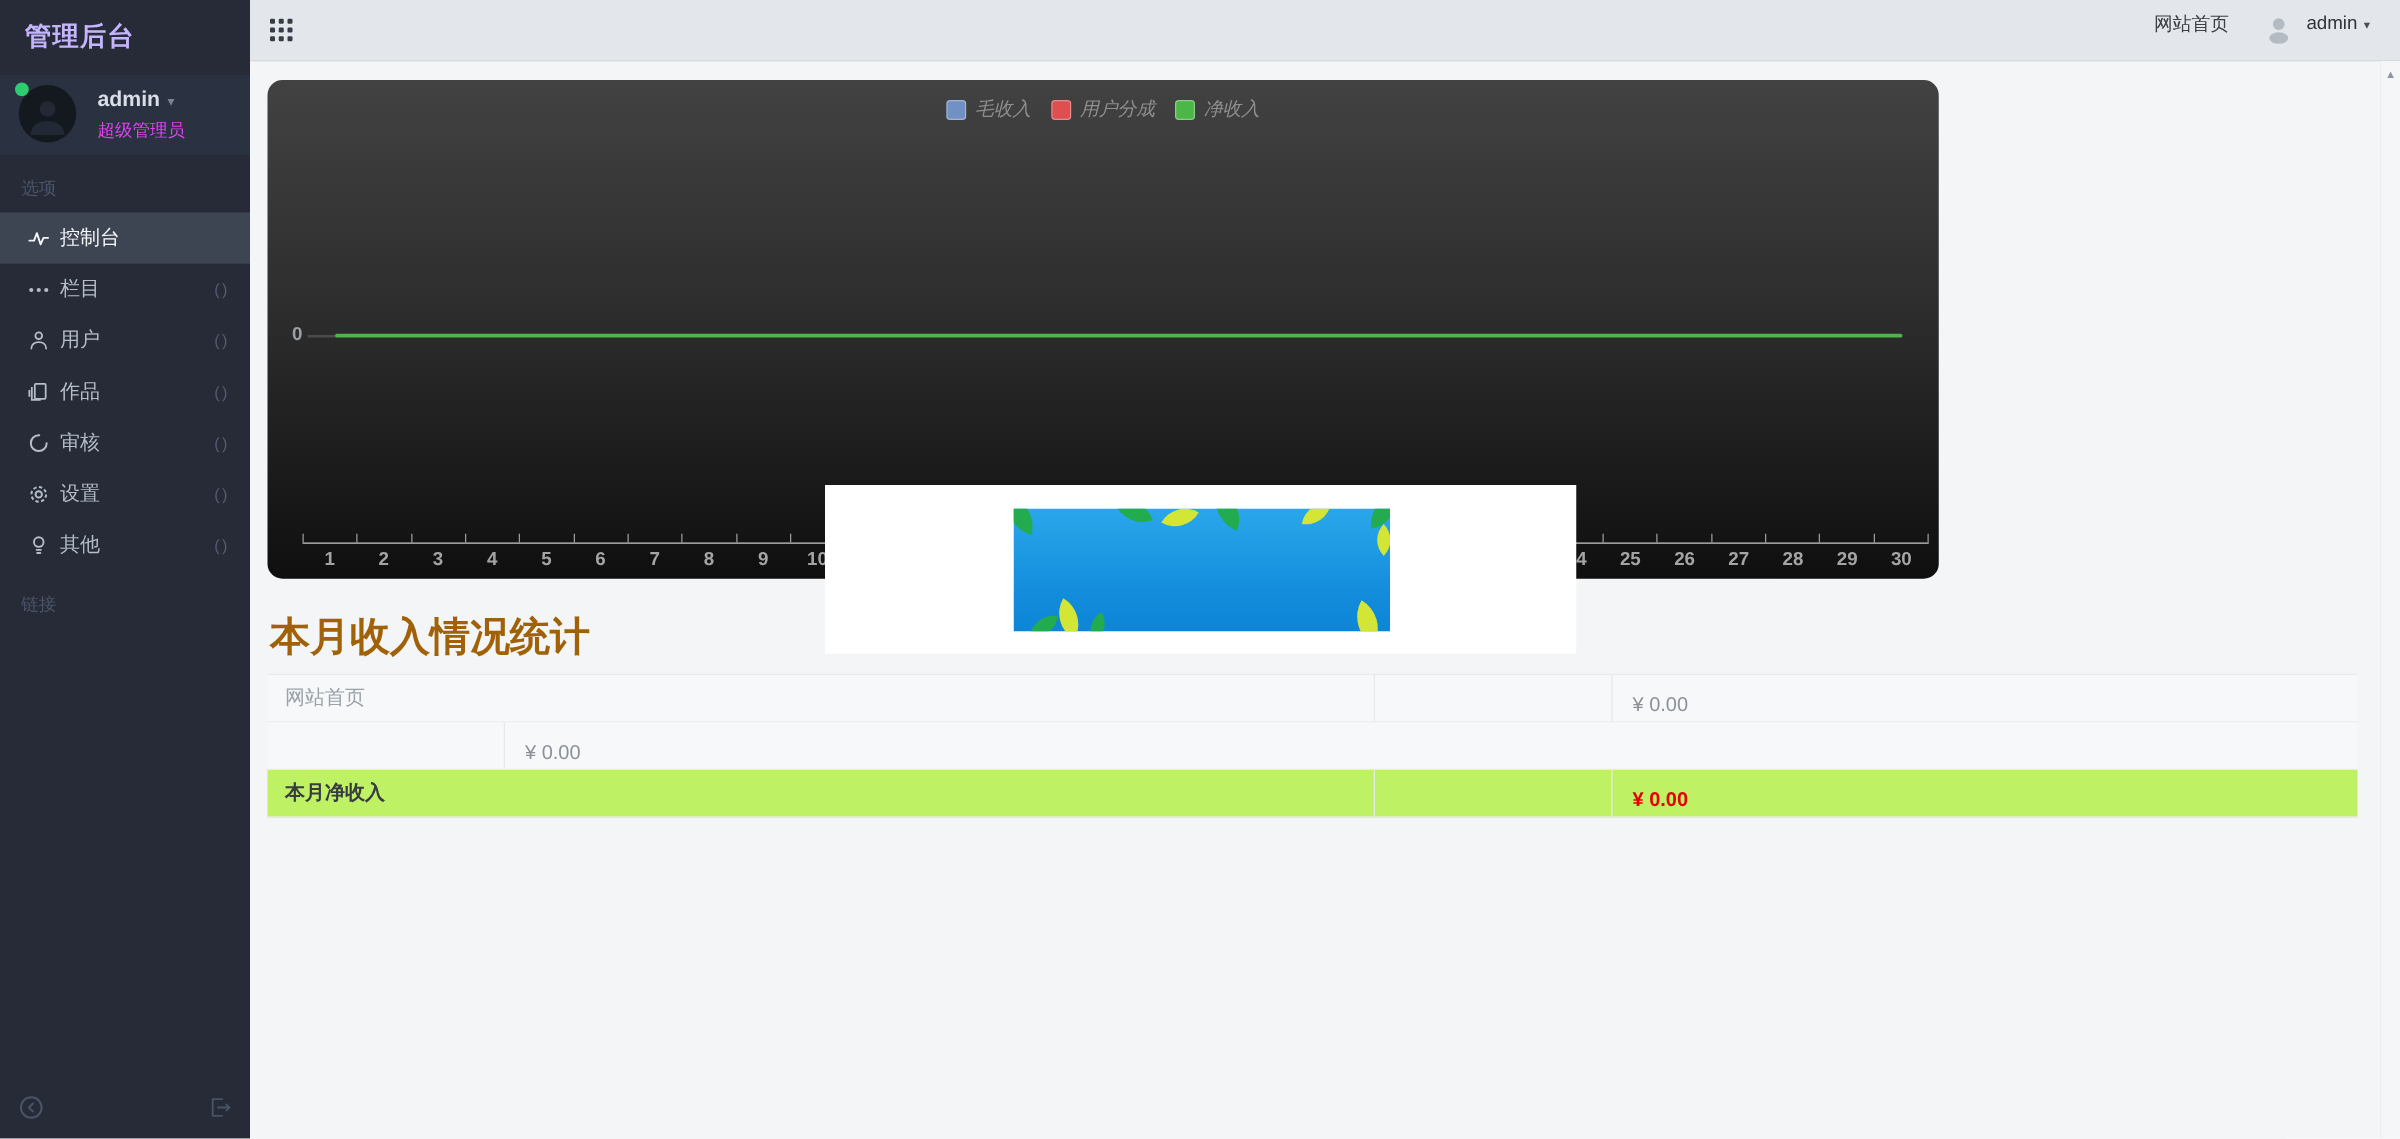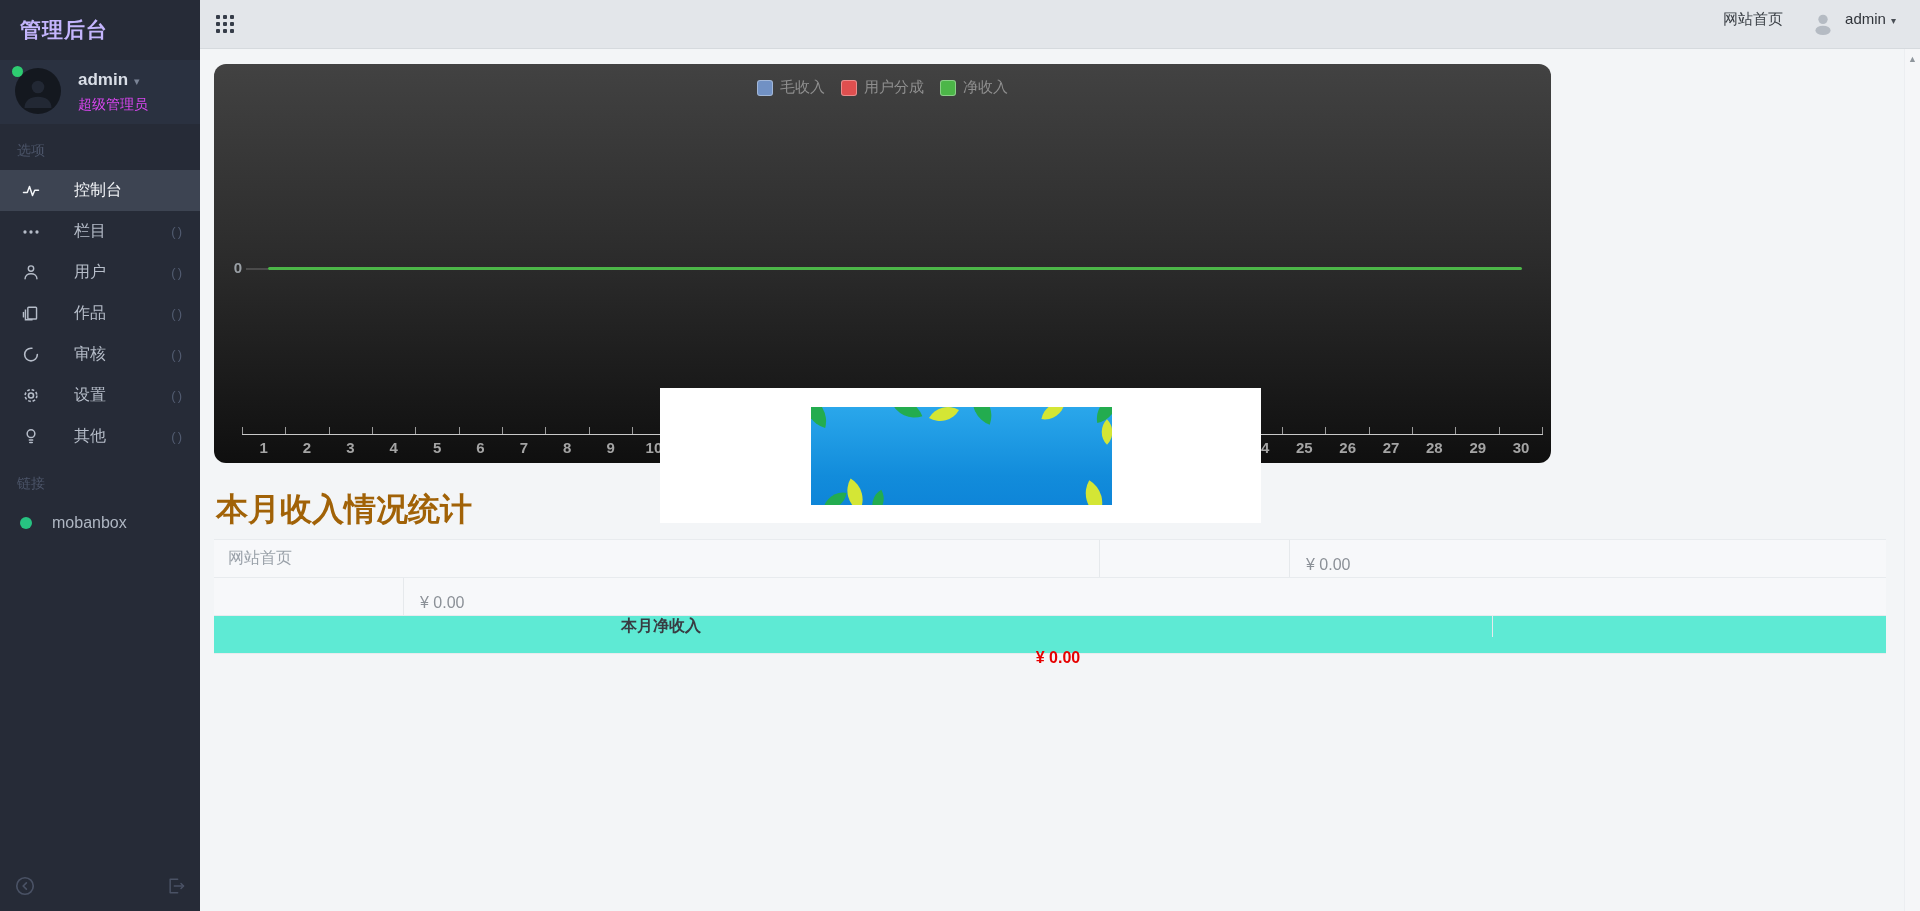--- a/index.html
+++ b/index.html
@@ -14,21 +14,21 @@
   .avatar svg { position:absolute; left:5px; top:7px; }
   .status-dot { position:absolute; left:12px; top:6px; width:11px; height:11px; border-radius:50%; }
   .user-name { position:absolute; left:78px; top:10px; font-size:17px; font-weight:bold; color:#d9dee7; }
   .user-caret { font-size:11px; color:#7b8496; margin-left:6px; font-weight:normal; }
   .user-role { position:absolute; left:78px; top:36px; font-size:14px; color:#d946ef; }
   .section-label { padding:18px 0 10px 17px; font-size:14px; color:#4b5468; }
   .menu { list-style:none; }
   .menu li { display:flex; align-items:center; height:41px; padding-left:20px; color:#b6bdc9; cursor:pointer; }
   .menu li.active { background:#3d4452; color:#f4f6f9; }
   .menu .mi { width:22px; height:20px; display:flex; align-items:center; justify-content:center; }
-  .menu .ml { margin-left:32px; font-size:16px; }
+  .menu .ml { margin-left:6px; font-size:16px; }
   .menu .mt { margin-left:auto; margin-right:16px; font-size:13px; color:#525c71; letter-spacing:2px; }
   .link-row { display:flex; align-items:center; height:40px; padding-left:20px; cursor:pointer; }
   .link-dot { width:12px; height:12px; border-radius:50%; }
   .link-label { margin-left:20px; font-size:16px; color:#aeb6c2; }
   .side-bottom { position:absolute; bottom:0; left:0; width:100%; height:50px; display:flex; align-items:center; justify-content:space-between; padding:0 14px; color:#4a5265; }
 
   
   .topbar { position:absolute; left:200px; top:0; width:1720px; height:49px; background:#e3e6ea; border-bottom:1px solid #d6dade; display:flex; align-items:center; padding:0 24px 0 16px; }
   .grid-icon { display:grid; grid-template-columns:repeat(3,4px); grid-gap:3px; cursor:pointer; }
   .grid-icon span { width:4px; height:4px; background:#363d49; border-radius:1px; }
@@ -37,21 +37,21 @@
   .tb-avatar { width:28px; height:28px; margin-right:8px; }
   .tb-user { font-size:15px; color:#30343a; cursor:pointer; }
   .tb-caret { font-size:10px; color:#4a4f56; margin-left:5px; }
 
   
   .content { position:absolute; left:200px; top:49px; width:1720px; height:862px; }
 
   .chart-panel { position:absolute; left:14px; top:15px; width:1337px; height:399px; border-radius:12px;
     background:linear-gradient(180deg,#424242 0%,#2b2b2b 50%,#0f0f0f 100%); }
   .legend { position:absolute; top:14px; left:0; right:0; display:flex; justify-content:center; gap:16px; }
-  .legend-item { display:flex; align-items:center; gap:7px; font-size:15px; color:#8f8f8f; cursor:pointer; }
+  .legend-item { display:flex; align-items:center; gap:7px; font-size:15px; color:#8f8f8f; cursor:pointer;font-style:italic; }
   .swatch { width:16px; height:16px; border-radius:3px; border:1px solid rgba(255,255,255,0.35); }
   .zero-label { position:absolute; left:6px; top:195px; width:22px; text-align:right; font-size:15px; font-weight:bold; color:#9aa0a6; }
   .zero-grid { position:absolute; left:32px; top:204px; width:22px; height:2px; background:#4b4b4b; }
   .zero-line { position:absolute; left:54px; top:203px; width:1254px; height:3px; border-radius:2px; }
   .x-axis { position:absolute; left:28px; top:363px; width:1301px; }
   .ticks { display:flex; height:8px; border-bottom:1px solid #c9c9c9; }
   .tick-cell { flex:1; border-left:1px solid #9a9a9a; }
   .tick-cell:last-child { border-right:1px solid #9a9a9a; }
   .xlabels { display:flex; }
   .label-cell { flex:1; text-align:center; padding-top:4px; font-size:15px; font-weight:600; color:#a4a4a4; }
@@ -63,21 +63,21 @@
   .leaf { position:absolute; border-radius:0 100% 0 100%; }
   .leaf.g { background:#23ac4f; } .leaf.y { background:#d4e635; }
 
   
   .income-title { position:absolute; left:16px; top:439px; font-size:32px; color:#a16207; }
   .income-table { position:absolute; left:14px; top:490px; width:1672px; border-top:1px solid #e8ebee; }
   .irow { display:flex; align-items:center; height:38px; background:#f7f8fa; border-bottom:1px solid #e8ebee; font-size:16px; }
   .c-label { width:886px; height:100%; display:flex; align-items:center; padding-left:14px; color:#9aa1a9; border-right:1px solid #e6e9ec; }
   .c-mid { width:190px; height:100%; border-right:1px solid #e6e9ec; }
   .c-value { flex:1; padding-left:16px; color:#8b9097;margin-top:12px; }
-  .irow.emphasis { background:#5eead4;flex-direction:column; }
+  .irow.emphasis { background:#bef264; }
   .irow.emphasis .c-label { color:#383c42; font-weight:bold; }
   .irow.emphasis .c-value { font-weight:bold; }
 
   
   .scrollbar { position:absolute; right:0; top:49px; width:16px; height:862px; background:#f5f6f8; border-left:1px solid #eceef1; }
   .scroll-up { position:absolute; top:5px; left:0; right:0; text-align:center; font-size:9px; color:#8e959c; cursor:pointer; }
 
   svg { display:block; }
 </style>
 </head>
@@ -168,24 +168,20 @@
               <circle cx="12" cy="8" r="4.6"></circle>
               <path d="M10 15.5h4M10.5 18.5h3"></path>
             </svg>
         </span>
         <span class="ml">其他</span>
         <span class="mt">()</span>
       </li>
     </ul>
 
     <div class="section-label">链接</div>
-    <div class="link-row">
-      <span class="link-dot" style="background: rgb(39, 194, 129);"></span>
-      <span class="link-label">mobanbox</span>
-    </div>
 
     <div class="side-bottom">
       <span>
         <svg width="22" height="22" viewBox="0 0 24 24" fill="none" stroke="currentColor" stroke-width="1.8" stroke-linecap="round" stroke-linejoin="round">
             <circle cx="12" cy="12" r="9"></circle>
             <polyline points="13.5,8.5 10,12 13.5,15.5"></polyline>
           </svg>
       </span>
       <span>
         <svg width="20" height="20" viewBox="0 0 24 24" fill="none" stroke="currentColor" stroke-width="1.8" stroke-linecap="round" stroke-linejoin="round">

